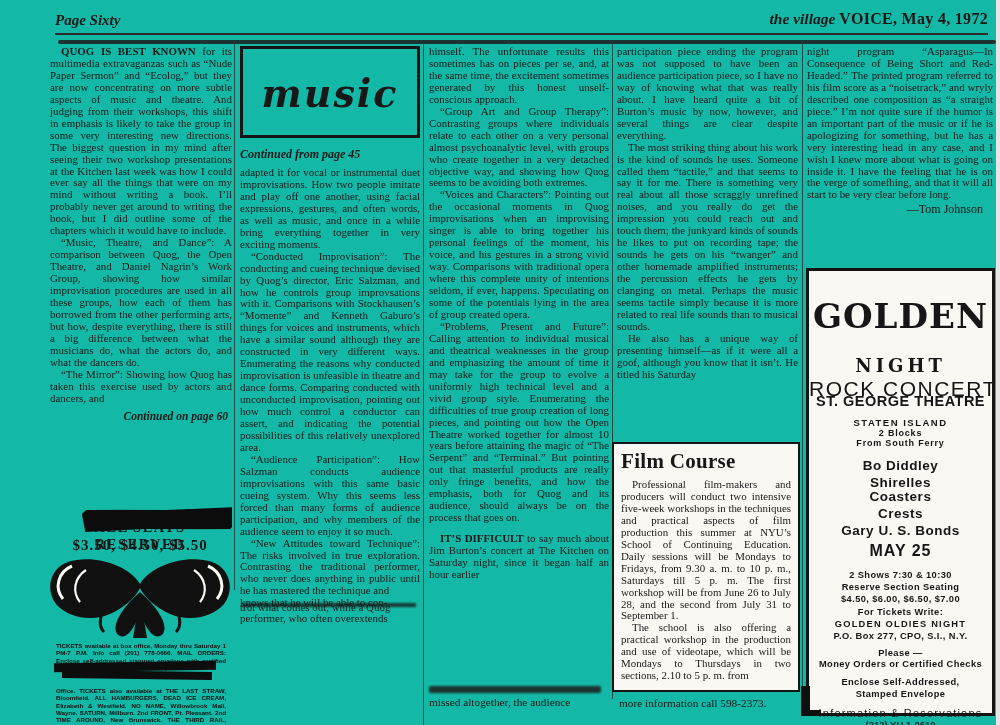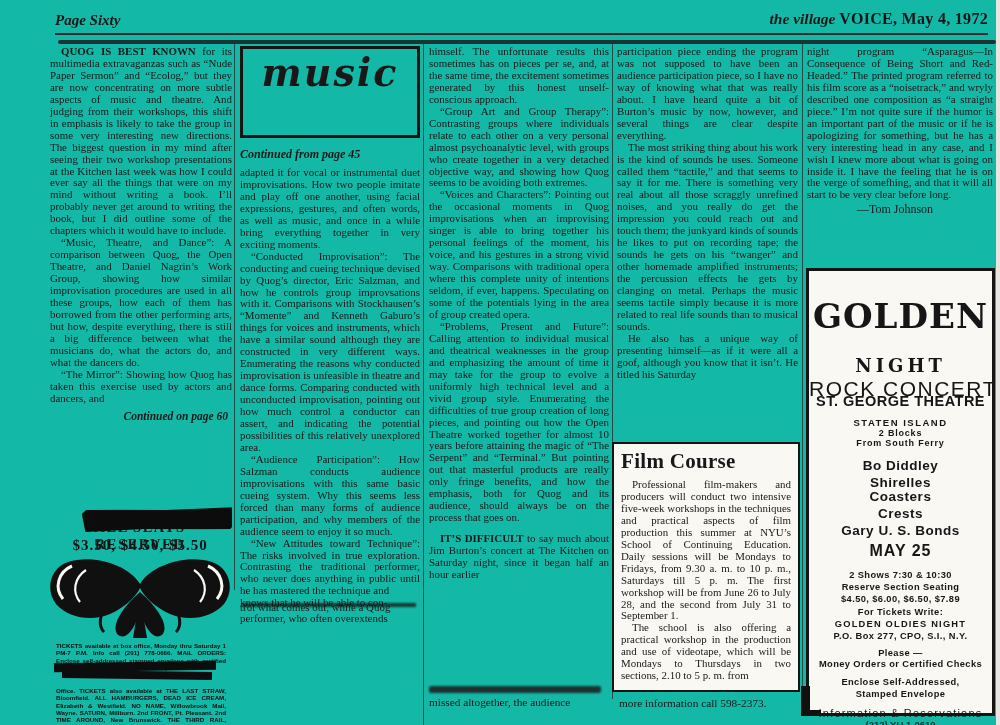--- a/index.html
+++ b/index.html
@@ -24,39 +24,39 @@
   .news p.noind{text-indent:0;}
   .news p.gap{margin-top:9px;}
   .col{position:absolute;top:46px;}
   #col1{left:50px;width:182px;height:458px;overflow:hidden;}
   #col2{left:240px;width:180px;height:664px;overflow:hidden;}
   #col3{left:429px;width:180px;height:636px;overflow:hidden;}
   #col4{left:617px;width:181px;height:392px;overflow:hidden;}
   #col5{left:807px;width:186px;height:220px;overflow:hidden;}
   .contline{font:italic 700 11.5px "Liberation Serif",serif;text-align:right;margin-top:5px;position:relative;padding-right:4px;}
   
-  .music-box{border:3px solid #141414;height:86px;display:flex;align-items:flex-start;justify-content:center;margin-bottom:9px;}
+  .music-box{border:3px solid #141414;height:86px;display:flex;align-items:center;justify-content:center;margin-bottom:9px;}
   .music-title{font:italic 800 38px "DejaVu Serif",serif;letter-spacing:2px;transform:scaleY(1.05);}
   .contfrom{font:italic 700 12px "Liberation Serif",serif;margin:0 0 5px 0;}
   
   .overlap{position:relative;height:15px;margin-top:1px;}
   .overlap span{position:absolute;left:0;width:100%;filter:blur(.55px);}
   .overlap .t1{top:-1px;}
   .overlap .t2{top:4px;}
   .overlap::after{content:"";position:absolute;left:2px;right:4px;top:5px;height:4px;background:rgba(25,25,25,.8);filter:blur(1px);}
   .smearbar{height:7px;background:#1c1c1c;opacity:.85;filter:blur(1.1px);border-radius:2px;margin:2px 8px 3px 0;}
   .tail{position:absolute;width:180px;font:400 11.3px "Liberation Serif",serif;}
   #col3-tail{left:429px;top:684px;}
   #col4-tail{left:619px;top:697px;}
   
   #film-box{position:absolute;left:612px;top:442px;width:188px;height:250px;border:2.5px solid #141414;
             background:#f9f8f3;padding:5px 7px 0 7px;box-sizing:border-box;}
   .film-title{font:700 21px "Liberation Serif",serif;margin:0 0 5px 0;letter-spacing:.3px;}
   
-  .byline{text-align:center;font:400 12px "Liberation Serif",serif;padding-right:10px;margin-top:1px;}
+  .byline{text-align:right;font:400 12px "Liberation Serif",serif;padding-right:10px;margin-top:1px;}
   
   #oldies{position:absolute;left:806px;top:268px;width:189px;height:448px;border:3px solid #141414;box-sizing:border-box;background:#f9f8f3;}
   .adline{position:absolute;left:0;right:0;text-align:center;white-space:nowrap;}
   .go-title{font:800 34px/34px "DejaVu Serif",serif;letter-spacing:1px;}
   .go-night{font:800 18px "DejaVu Serif",serif;letter-spacing:4px;}
   .go-rock{font:400 21px "Liberation Sans",sans-serif;letter-spacing:1.5px;}
   .go-venue{font:700 14.5px "Liberation Sans",sans-serif;letter-spacing:.5px;}
   .go-small{font:700 9.5px "Liberation Sans",sans-serif;letter-spacing:1.5px;}
   .go-tiny{font:700 9px "Liberation Sans",sans-serif;letter-spacing:.8px;}
   .go-act{font:700 13.5px "Liberation Sans",sans-serif;letter-spacing:.5px;}
@@ -165,21 +165,21 @@
     <div class="adline go-tiny" style="top:157px">2 Blocks</div>
     <div class="adline go-tiny" style="top:167px">From South Ferry</div>
     <div class="adline go-act" style="top:187px">Bo Diddley</div>
     <div class="adline go-act" style="top:204px">Shirelles</div>
     <div class="adline go-act" style="top:218px">Coasters</div>
     <div class="adline go-act" style="top:235px">Crests</div>
     <div class="adline go-act" style="top:252px">Gary U. S. Bonds</div>
     <div class="adline go-date" style="top:271px">MAY 25</div>
     <div class="adline go-det" style="top:299px">2 Shows 7:30 &amp; 10:30</div>
     <div class="adline go-det" style="top:311px">Reserve Section Seating</div>
-    <div class="adline go-det" style="top:323px">$4.50, $6.00, $6.50, $7.89</div>
+    <div class="adline go-det" style="top:323px">$4.50, $6.00, $6.50, $7.00</div>
     <div class="adline go-det" style="top:336px">For Tickets Write:</div>
     <div class="adline go-det" style="top:348px;letter-spacing:1.2px">GOLDEN OLDIES NIGHT</div>
     <div class="adline go-det" style="top:360px">P.O. Box 277, CPO, S.I., N.Y.</div>
     <div class="adline go-det" style="top:377px">Please —</div>
     <div class="adline go-det" style="top:388px">Money Orders or Certified Checks</div>
     <div class="adline go-det" style="top:406px">Enclose Self-Addressed,</div>
     <div class="adline go-det" style="top:418px">Stamped Envelope</div>
     <div class="adline go-info" style="top:436px">Information &amp; Reservations</div>
     <div class="adline go-phone" style="top:448px">(212) YU 1-0619</div>
     <div class="adline" style="top:452px">

